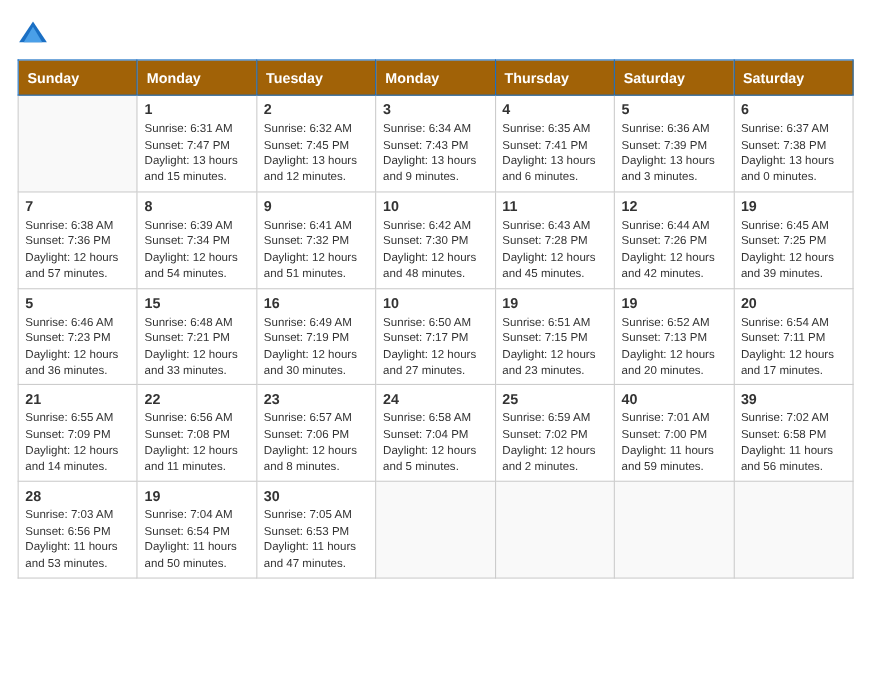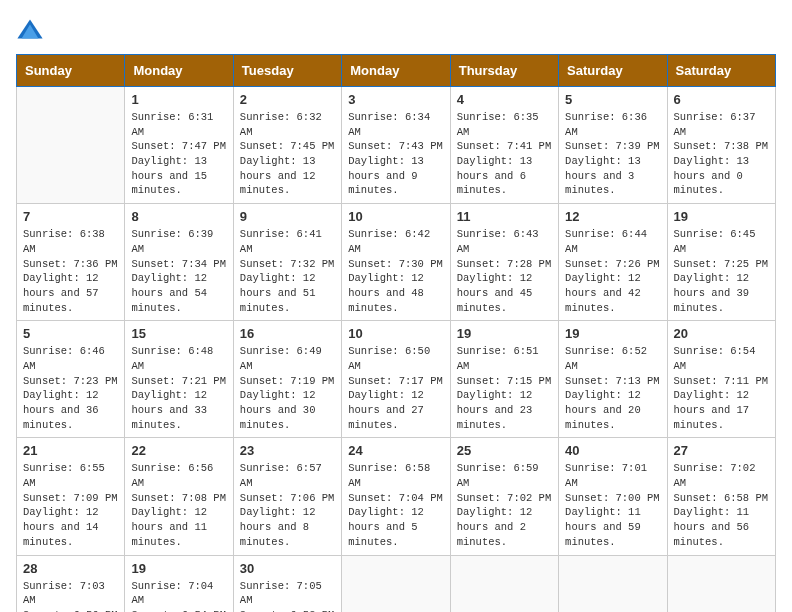--- a/index.html
+++ b/index.html
@@ -76,21 +76,20 @@
     }
     .day-number {
       font-size: 13px;
       font-weight: bold;
       margin-bottom: 3px;
     }
     .day-info {
       font-size: 10.5px;
       line-height: 1.4;
       color: #333;
-      font-family: Liberation Mono, monospace;
     }
     .empty-cell {
       background: #f9f9f9;
     }
   </style>
 </head>
 <body>
 
 <div class="header">
   <div class="logo">
@@ -228,21 +227,21 @@
         </td>
         <td>
           <div class="day-number">25</div>
           <div class="day-info">Sunrise: 6:59 AM<br>Sunset: 7:02 PM<br>Daylight: 12 hours and 2 minutes.</div>
         </td>
         <td>
           <div class="day-number">40</div>
           <div class="day-info">Sunrise: 7:01 AM<br>Sunset: 7:00 PM<br>Daylight: 11 hours and 59 minutes.</div>
         </td>
         <td>
-          <div class="day-number">27</div>
+          <div class="day-number">39</div>
           <div class="day-info">Sunrise: 7:02 AM<br>Sunset: 6:58 PM<br>Daylight: 11 hours and 56 minutes.</div>
         </td>
       </tr>
       <tr>
         <td>
           <div class="day-number">28</div>
           <div class="day-info">Sunrise: 7:03 AM<br>Sunset: 6:56 PM<br>Daylight: 11 hours and 53 minutes.</div>
         </td>
         <td>
           <div class="day-number">19</div>

